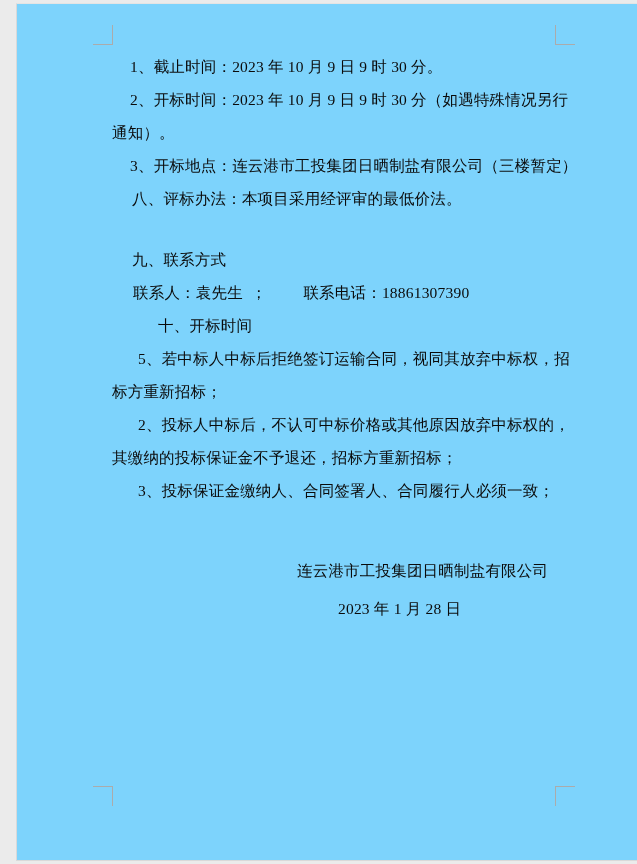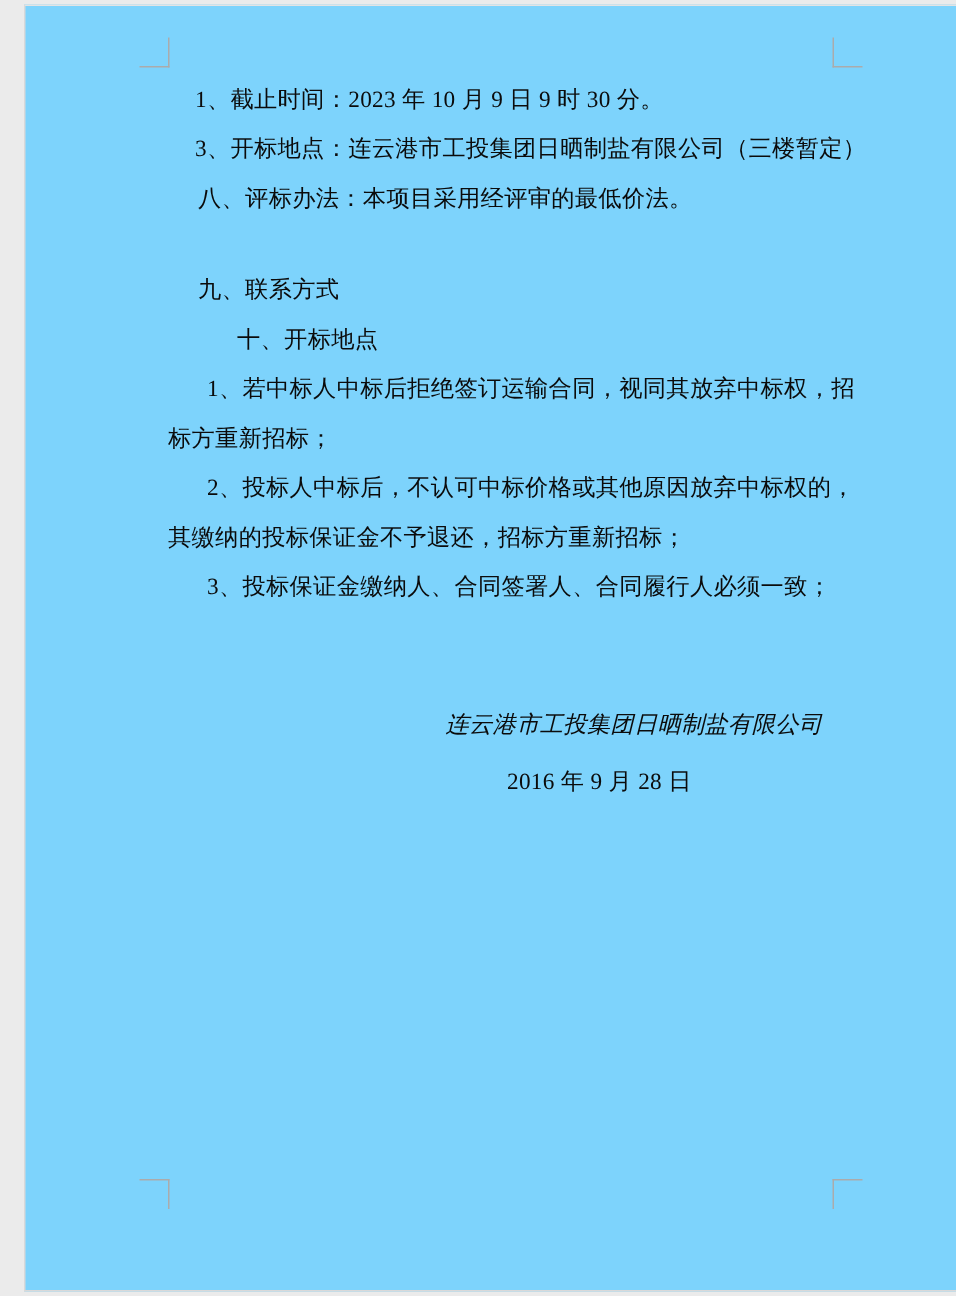--- a/index.html
+++ b/index.html
@@ -40,41 +40,44 @@
     padding-top: 6px;
   }
   .line {
     white-space: pre;
     font-size: 15.5px;
     line-height: 33px;
     height: 33px;
     color: #0b0b0b;
     letter-spacing: 0.2px;
   }
-  .sig-company { margin-top: 59px; padding-left: 185px; font-style: italic; }
+  .sig-company { margin-top: 47px; padding-left: 185px; }
   .sig-date    { margin-top: 5px;  padding-left: 226px; }
 </style>
 </head>
 <body>
 
 <div class="paper">
   <div class="mark tl"></div>
   <div class="mark tr"></div>
   <div class="mark bl"></div>
   <div class="mark br"></div>
 
   <div class="content">
     <div>
         <div class="line" style="padding-left: 18px;">1、截止时间：2023 年 10 月 9 日 9 时 30 分。</div>
+        <div class="line" style="padding-left: 18px;">2、开标时间：2023 年 10 月 9 日 9 时 30 分（如遇特殊情况另行</div>
+        <div class="line" style="padding-left: 0px;">通知）。</div>
         <div class="line" style="padding-left: 18px;">3、开标地点：连云港市工投集团日晒制盐有限公司（三楼暂定）</div>
         <div class="line" style="padding-left: 20px;">八、评标办法：本项目采用经评审的最低价法。</div>
         <div class="line" style="padding-left: 20px; margin-top: 28px;">九、联系方式</div>
-        <div class="line" style="padding-left: 46px;">十、开标地点</div>
-        <div class="line" style="padding-left: 26px;">1、若中标人中标后拒绝签订运输合同，视同其放弃中标权，招</div>
+        <div class="line" style="padding-left: 21px;">联系人：袁先生  ；         联系电话：18861307390</div>
+        <div class="line" style="padding-left: 46px;">十、开标时间</div>
+        <div class="line" style="padding-left: 26px;">5、若中标人中标后拒绝签订运输合同，视同其放弃中标权，招</div>
         <div class="line" style="padding-left: 0px;">标方重新招标；</div>
         <div class="line" style="padding-left: 26px;">2、投标人中标后，不认可中标价格或其他原因放弃中标权的，</div>
         <div class="line" style="padding-left: 0px;">其缴纳的投标保证金不予退还，招标方重新招标；</div>
         <div class="line" style="padding-left: 26px;">3、投标保证金缴纳人、合同签署人、合同履行人必须一致；</div>
       </div>
     <div class="line sig-company">连云港市工投集团日晒制盐有限公司</div>
-    <div class="line sig-date">2016 年 9 月 28 日</div>
+    <div class="line sig-date">2023 年 1 月 28 日</div>
   </div>
 </div>
 
 </body></html>

